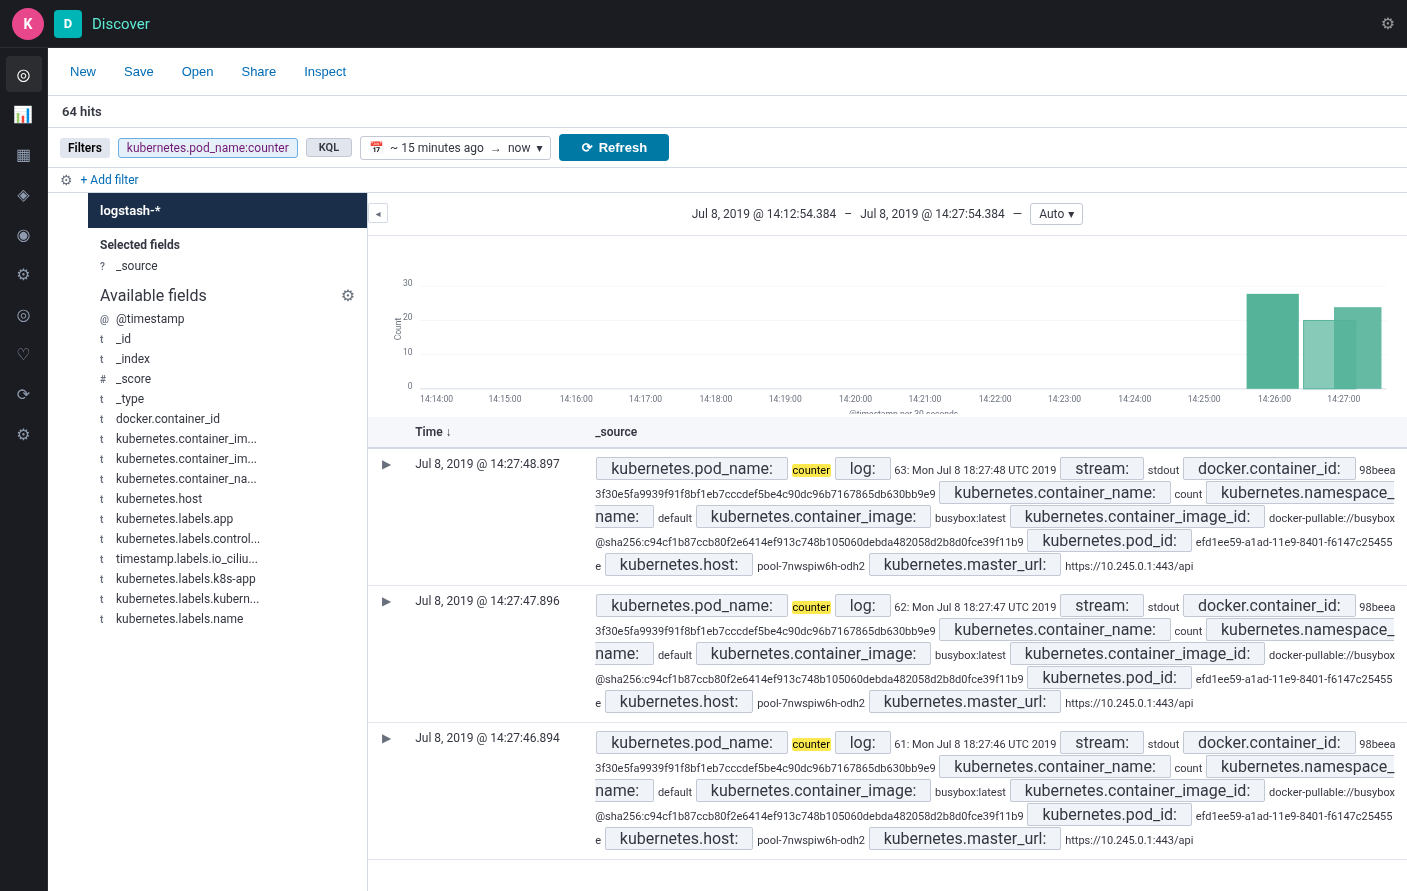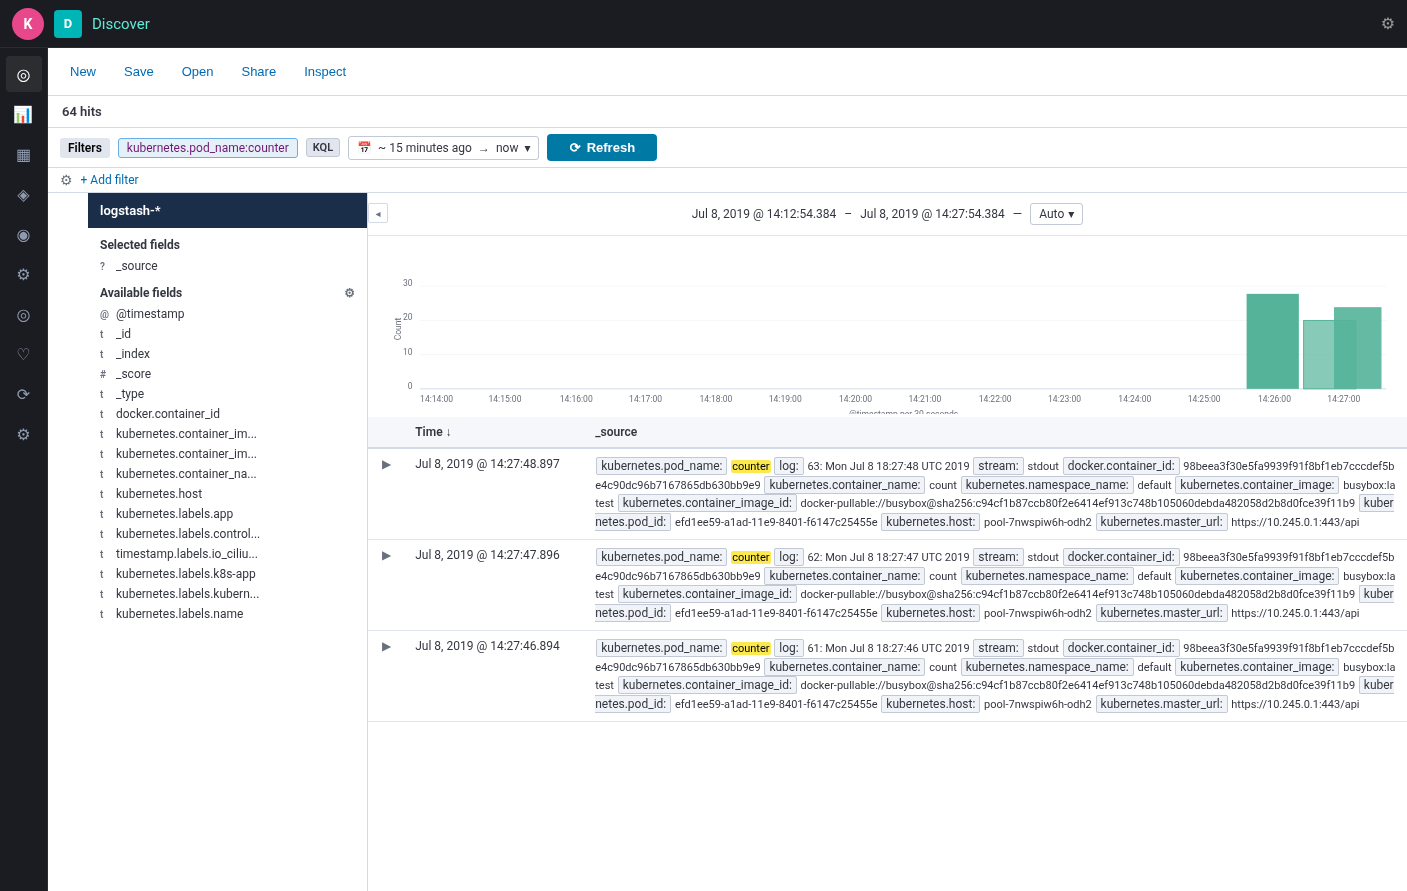--- a/index.html
+++ b/index.html
@@ -61,21 +61,21 @@
     .filter-chip {
       display: flex; align-items: center; gap: 4px;
       background: #e6f0f8; border: 1px solid #69afe5; border-radius: 3px;
       padding: 2px 8px; font-size: 12px; color: #701a75;
     }
     .filter-input {
       flex: 1; border: none; outline: none; font-size: 13px; color: #343741; min-width: 200px;
     }
     .kql-badge {
       background: #e0e5ee; border: 1px solid #c2c8d4; border-radius: 3px;
-      padding: 2px 6px; font-size: 11px; font-weight: 600; color: #343741; cursor: pointer;
+      padding: 2px 12px; font-size: 11px; font-weight: 600; color: #343741; cursor: pointer;
     }
     .time-picker {
       display: flex; align-items: center; gap: 6px; border: 1px solid #c2c8d4;
       border-radius: 3px; padding: 4px 8px; font-size: 12px; color: #343741;
       cursor: pointer; background: #fff;
     }
     .refresh-btn {
       display: flex; align-items: center; gap: 6px;
       background: #0079a5; color: #fff; border: none; border-radius: 4px;
       padding: 6px 14px; font-size: 13px; font-weight: 600; cursor: pointer;
@@ -107,21 +107,21 @@
       display: flex; align-items: center; padding: 3px 12px; gap: 6px;
       font-size: 12px; color: #343741; cursor: pointer;
     }
     .sidebar-item .type-badge {
       font-size: 10px; color: #69707d; min-width: 10px; font-weight: 600;
     }
     .sidebar-item .field-name { flex: 1; color: #343741; }
     .selected-field { color: #006bb4; }
     .available-header {
       display: flex; align-items: center; padding: 10px 12px 4px;
-      font-size: 12px; font-weight: 700; color: #343741;
+      font-size: 16px; font-weight: 400; color: #343741;
     }
     .available-header .gear-icon { margin-left: auto; color: #69707d; cursor: pointer; }
 
     
     .data-area { flex: 1; overflow-y: auto; display: flex; flex-direction: column; position: relative; }
 
     
     .chart-header {
       display: flex; align-items: center; justify-content: center; gap: 8px;
       padding: 10px 16px; font-size: 12px; color: #343741; border-bottom: 1px solid #e0e5ee;
@@ -150,21 +150,21 @@
       position: sticky; top: 0; white-space: nowrap;
     }
     tbody tr { border-bottom: 1px solid #e0e5ee; vertical-align: top; }
     td { padding: 8px 10px; vertical-align: top; }
     td.time-col { white-space: nowrap; color: #343741; min-width: 180px; }
     td.source-col { font-size: 11px; color: #343741; word-break: break-all; line-height: 1.5; }
     .expand-btn { color: #69707d; cursor: pointer; font-size: 12px; padding: 2px 4px; }
     .highlight { background: #fce94f; padding: 0 1px; border-radius: 2px; }
     .field-tag {
       display: inline; background: #f0f4f8; border: 1px solid #c2c8d4;
-      border-radius: 2px; padding: 1px 4px; margin: 0 1px; font-size: 12px; color: #343741;
+      border-radius: 2px; padding: 1px 14px; margin: 0 1px; font-size: 16px; color: #343741;
     }
     .field-value { display: inline; }
     .axis-text { font-size: 9px; fill: #69707d; }
   </style>
 </head>
 <body>
 
 <div class="top-bar">
   <div class="top-bar-logo">K</div>
   <div class="top-bar-app-icon">D</div>

